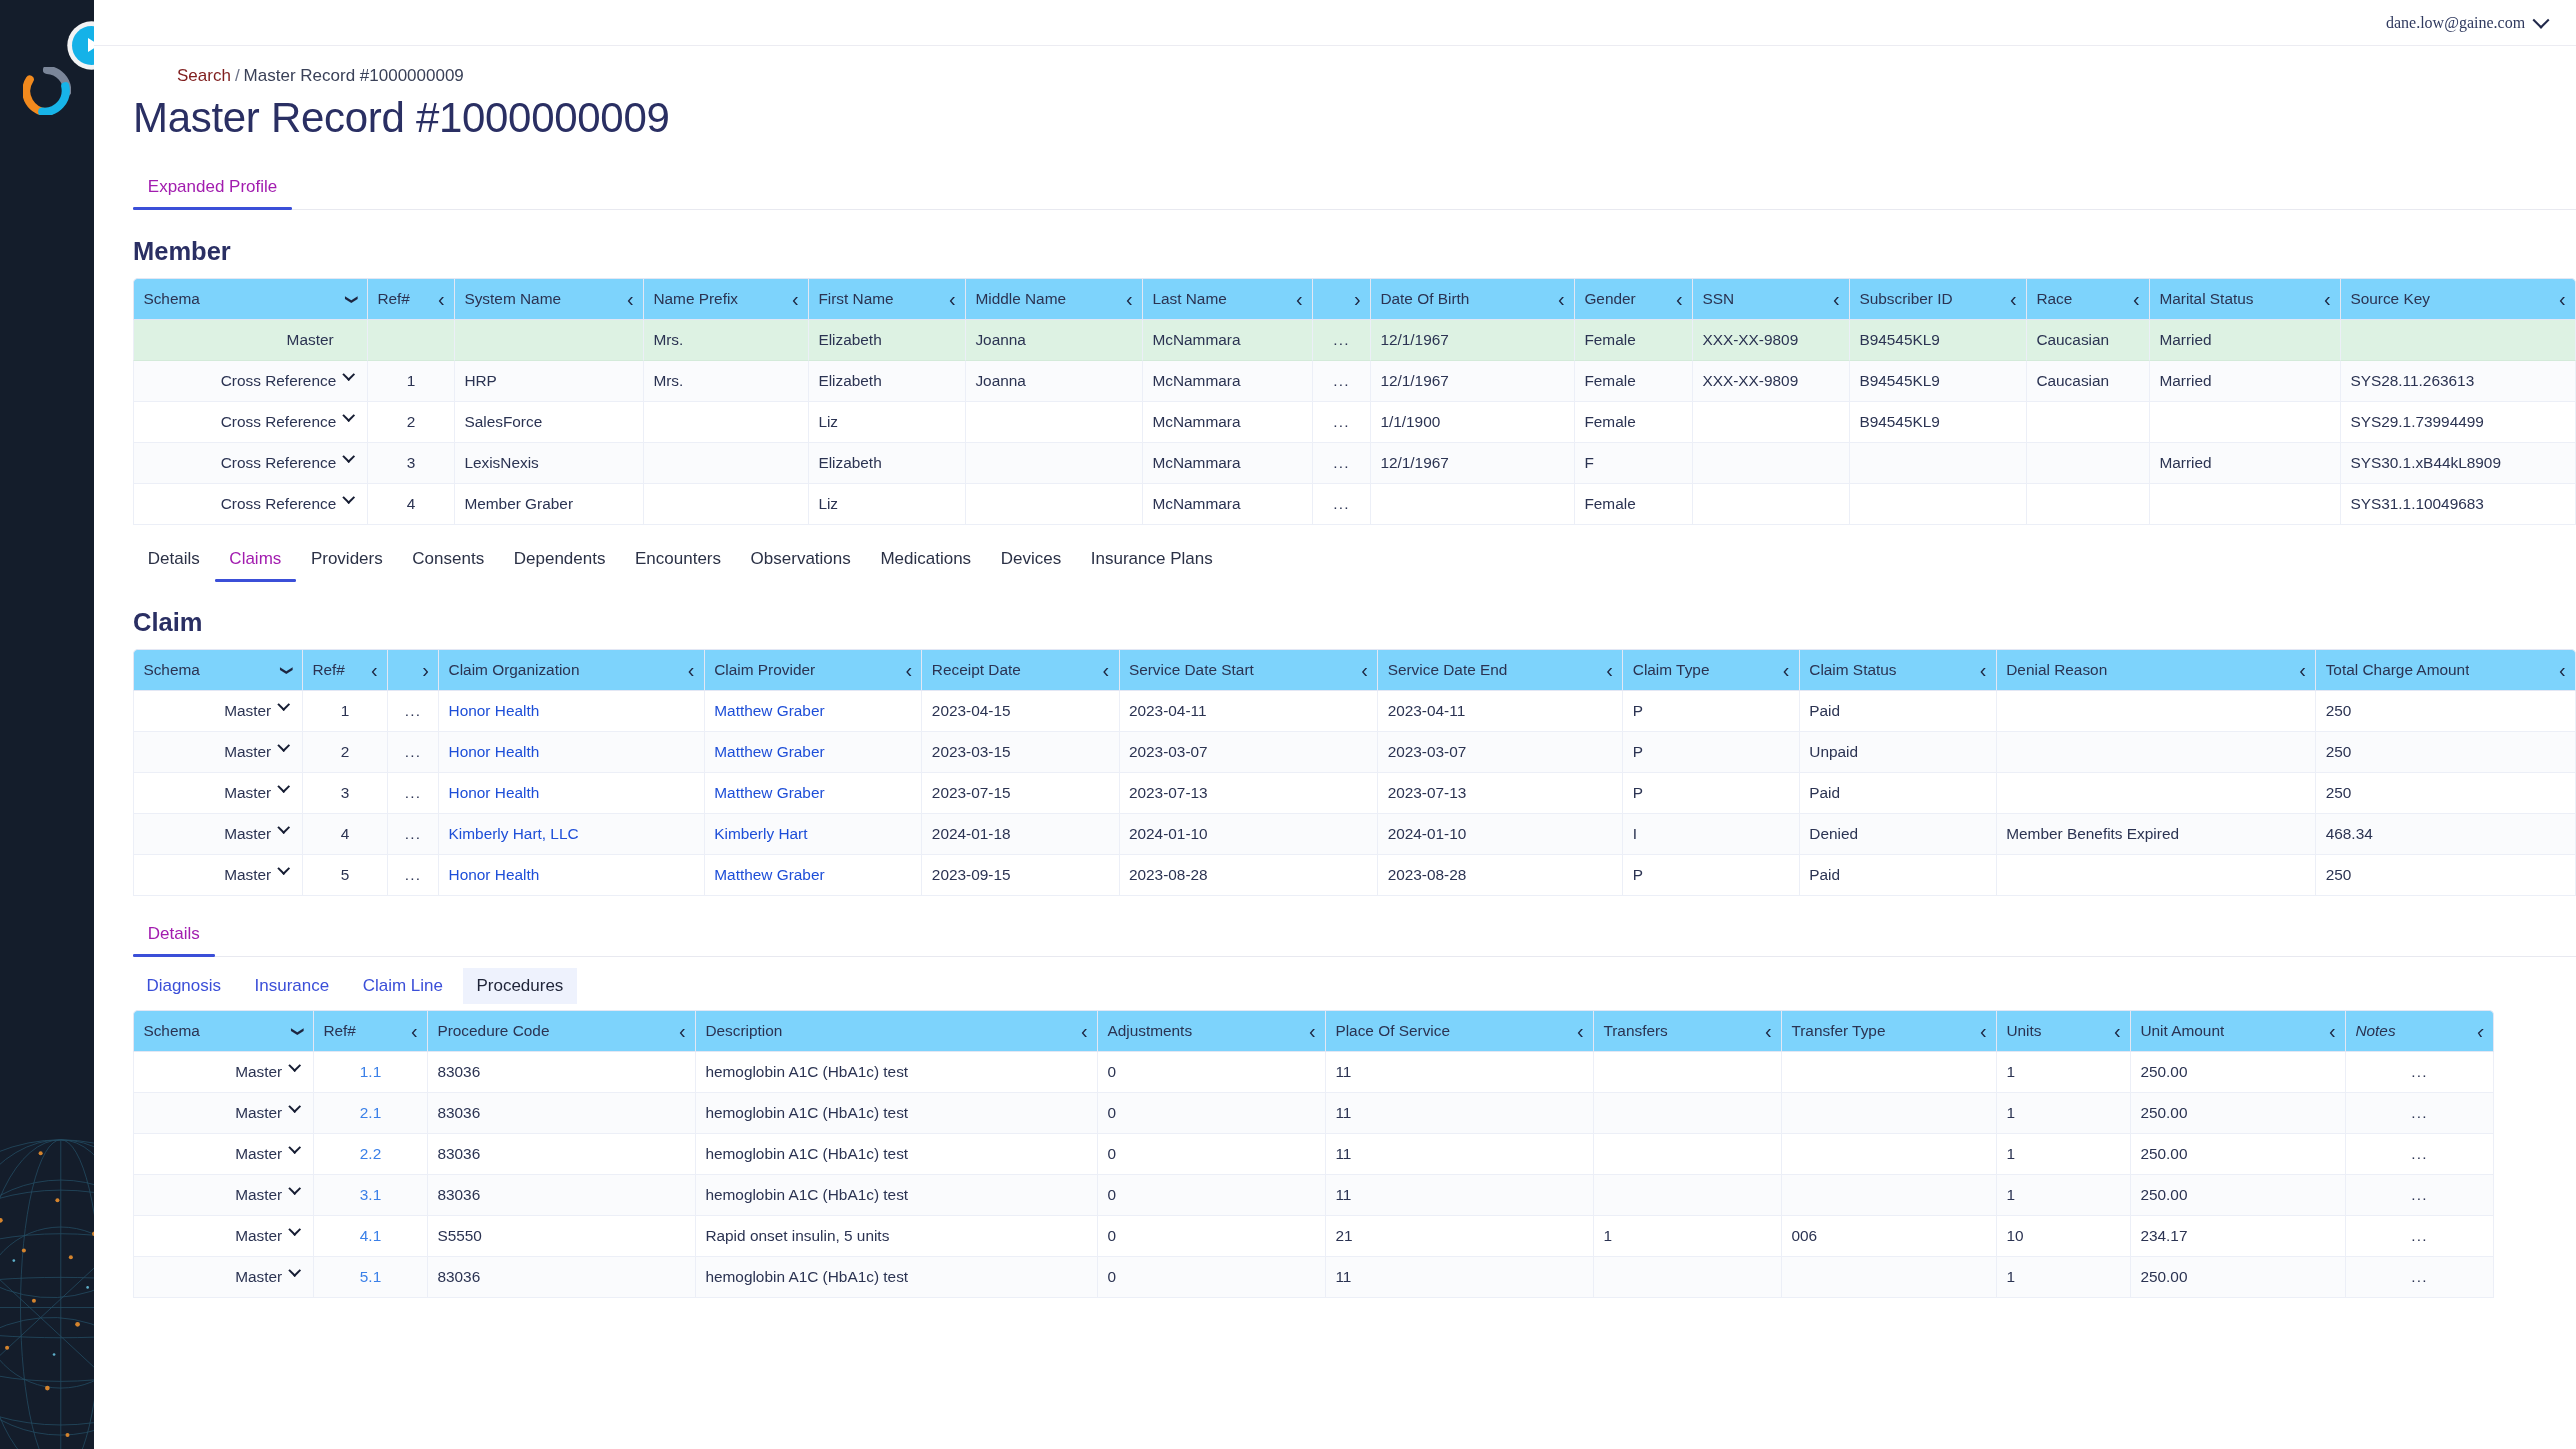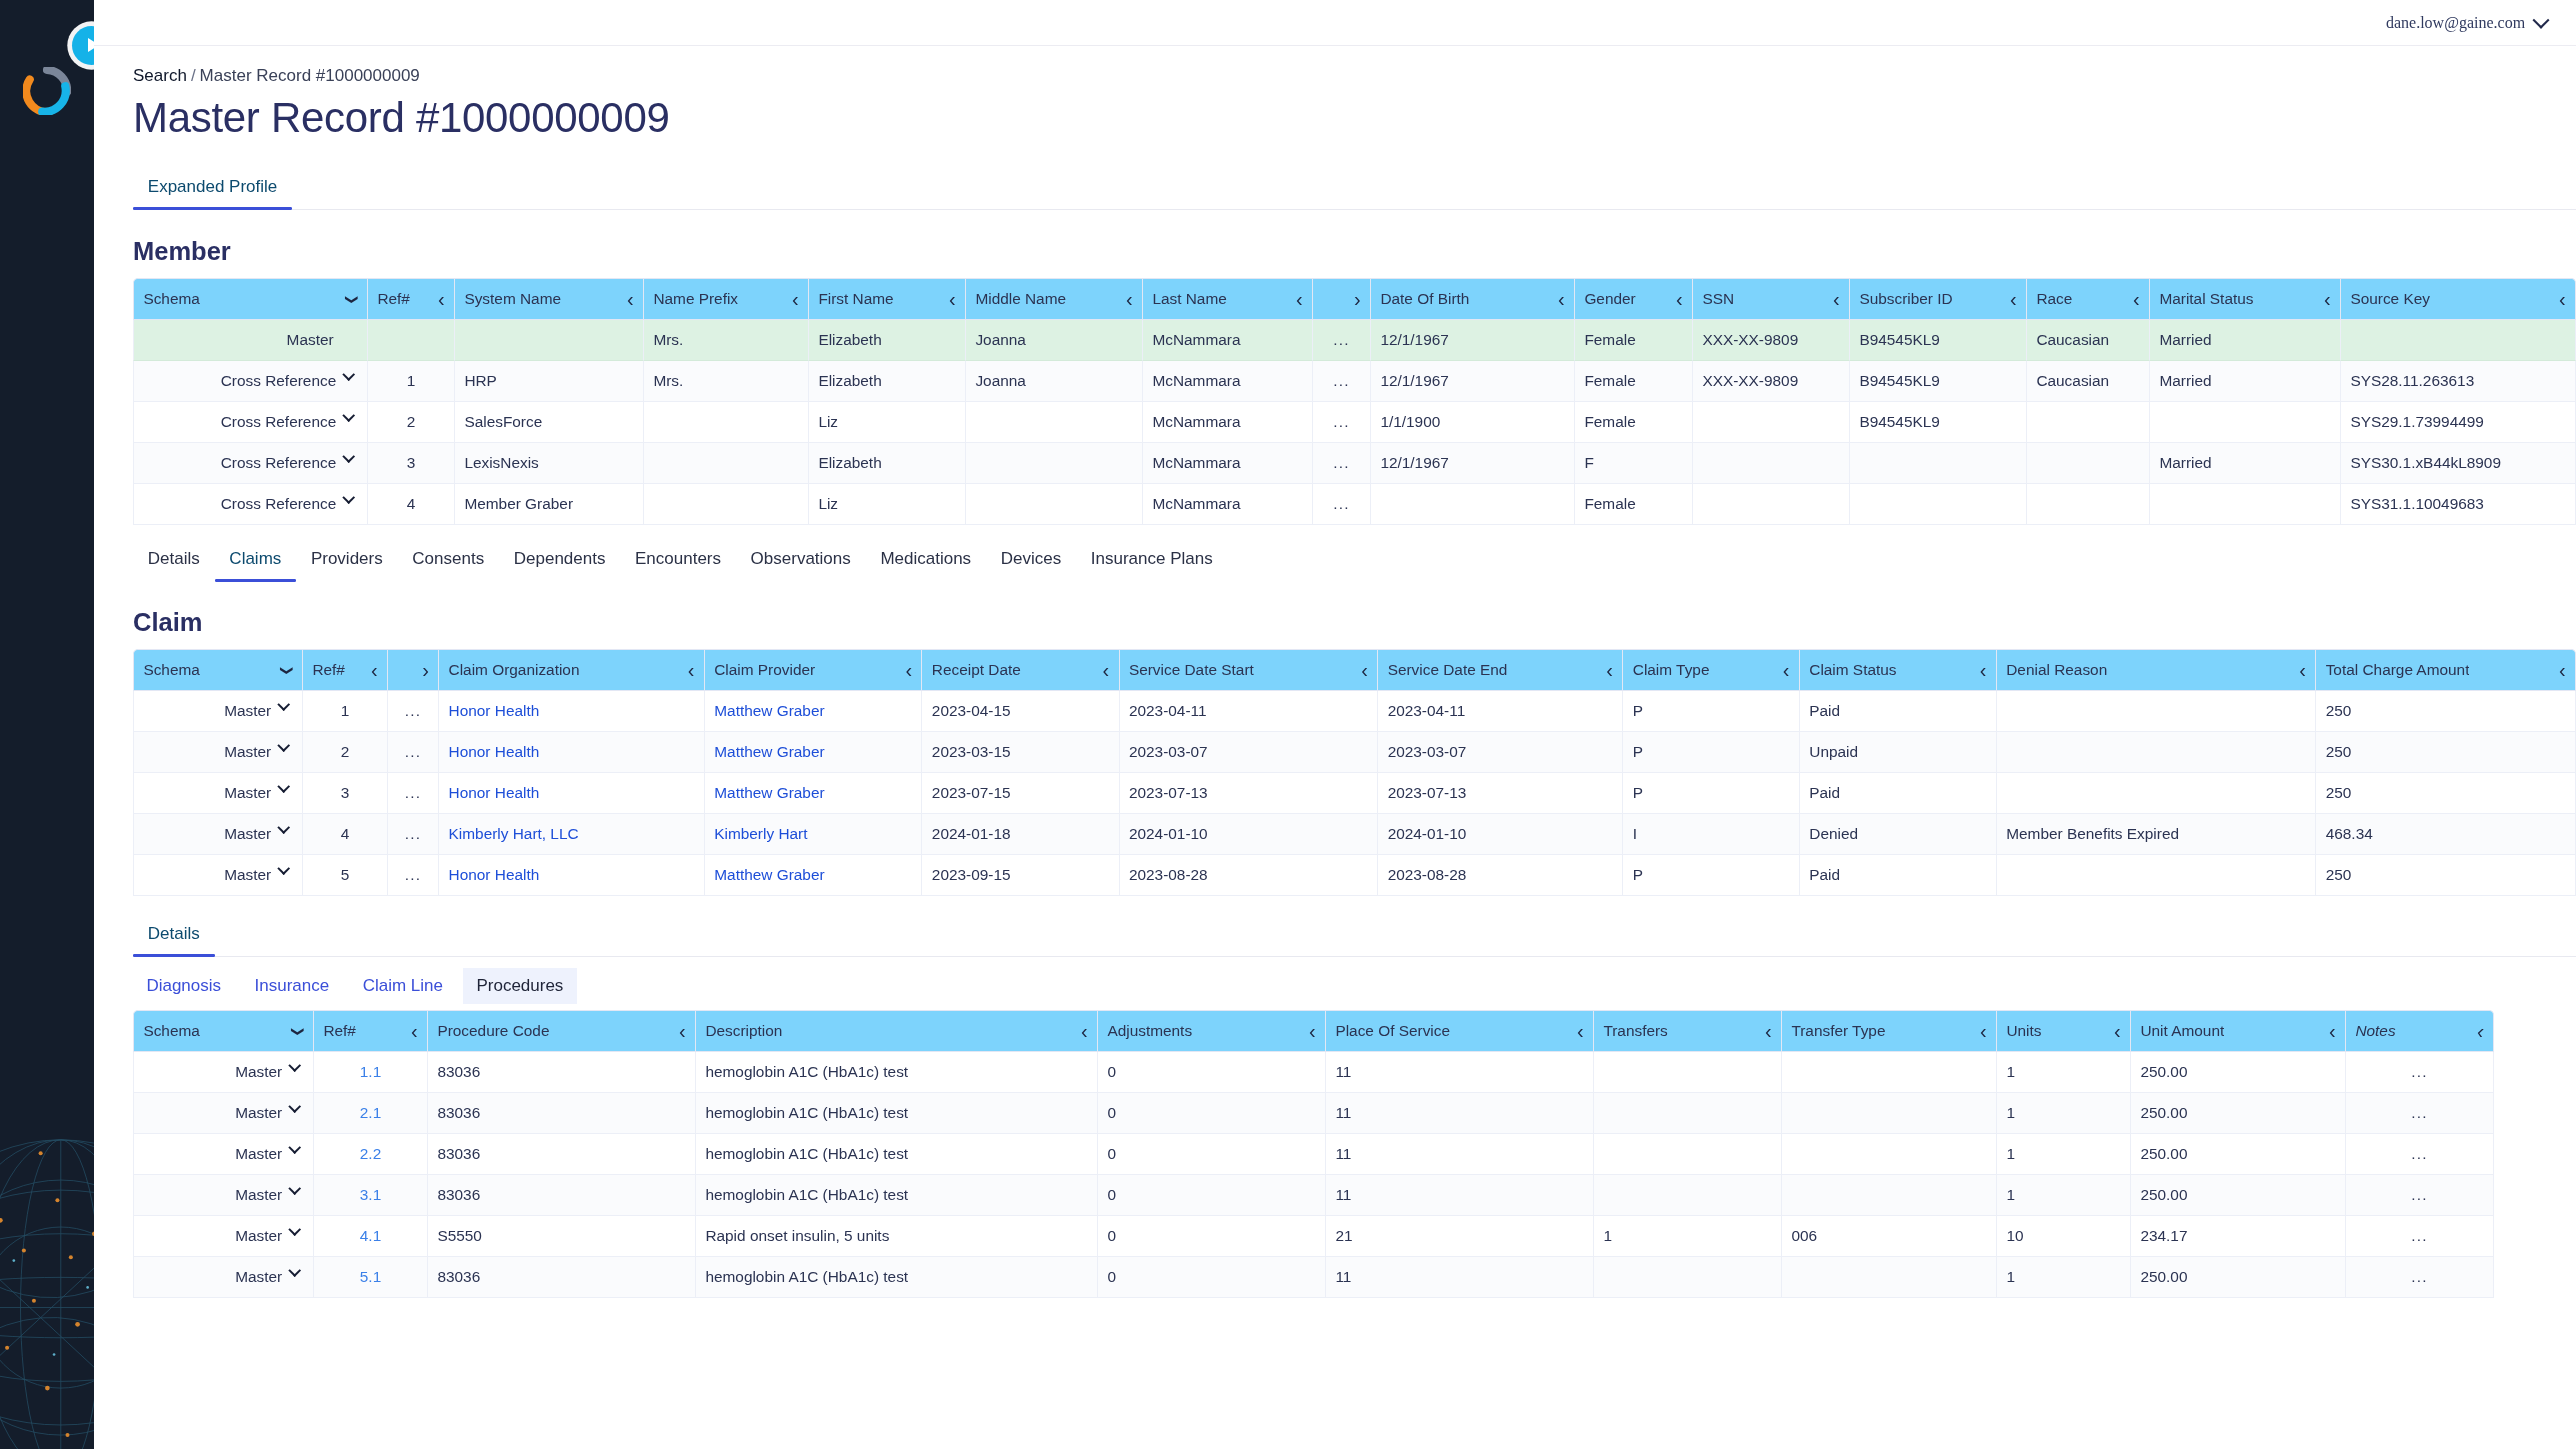--- a/index.html
+++ b/index.html
@@ -49,32 +49,32 @@
   .chev-down{ display:inline-block; width:12px;height:12px;
     border-right:2.7px solid #20284a;border-bottom:2.7px solid #20284a;
     transform:rotate(45deg) translate(-2px,-2px); }
 
   
   #content{
     position:absolute; left:94px; top:46px; right:0; bottom:0;
     padding:20px 0 0 12px; overflow:hidden;
   }
   #breadcrumb{ font-size:17px; margin:0 0 8px 27px; color:#3a4158; }
-  #breadcrumb a{ color:#0f172a; text-decoration:none; cursor:pointer; }
+  #breadcrumb a{ color:#7f1d1d; text-decoration:none; cursor:pointer;margin-left:44px; }
   #breadcrumb .sep{ color:#6b7288; margin:0 4px; }
   #page-title{
     font-size:42px; font-weight:400; color:#2a2f63; margin:0 0 35px 27px;
     letter-spacing:-0.3px;
   }
 
   
   .tabrow{ display:flex; align-items:flex-end; margin-left:27px; }
   .tabrow.bordered{ border-bottom:1.3px solid #e8e9f0; }
   .tab{
-    font-size:17px; color:#0c4a6e; padding:0 14.8px 12px 14.8px;
+    font-size:17px; color:#a21caf; padding:0 14.8px 12px 14.8px;
     cursor:pointer; position:relative; white-space:nowrap;
   }
   .tab.dark{ color:#2b3146; }
   .tab.active::after{
     content:""; position:absolute; left:0; right:0; bottom:-1.3px; height:3.4px;
     background:#3b4fd8; border-radius:1.3px;
   }
 
   .section-title{
     font-size:25.5px; font-weight:700; color:#2a2f63;

